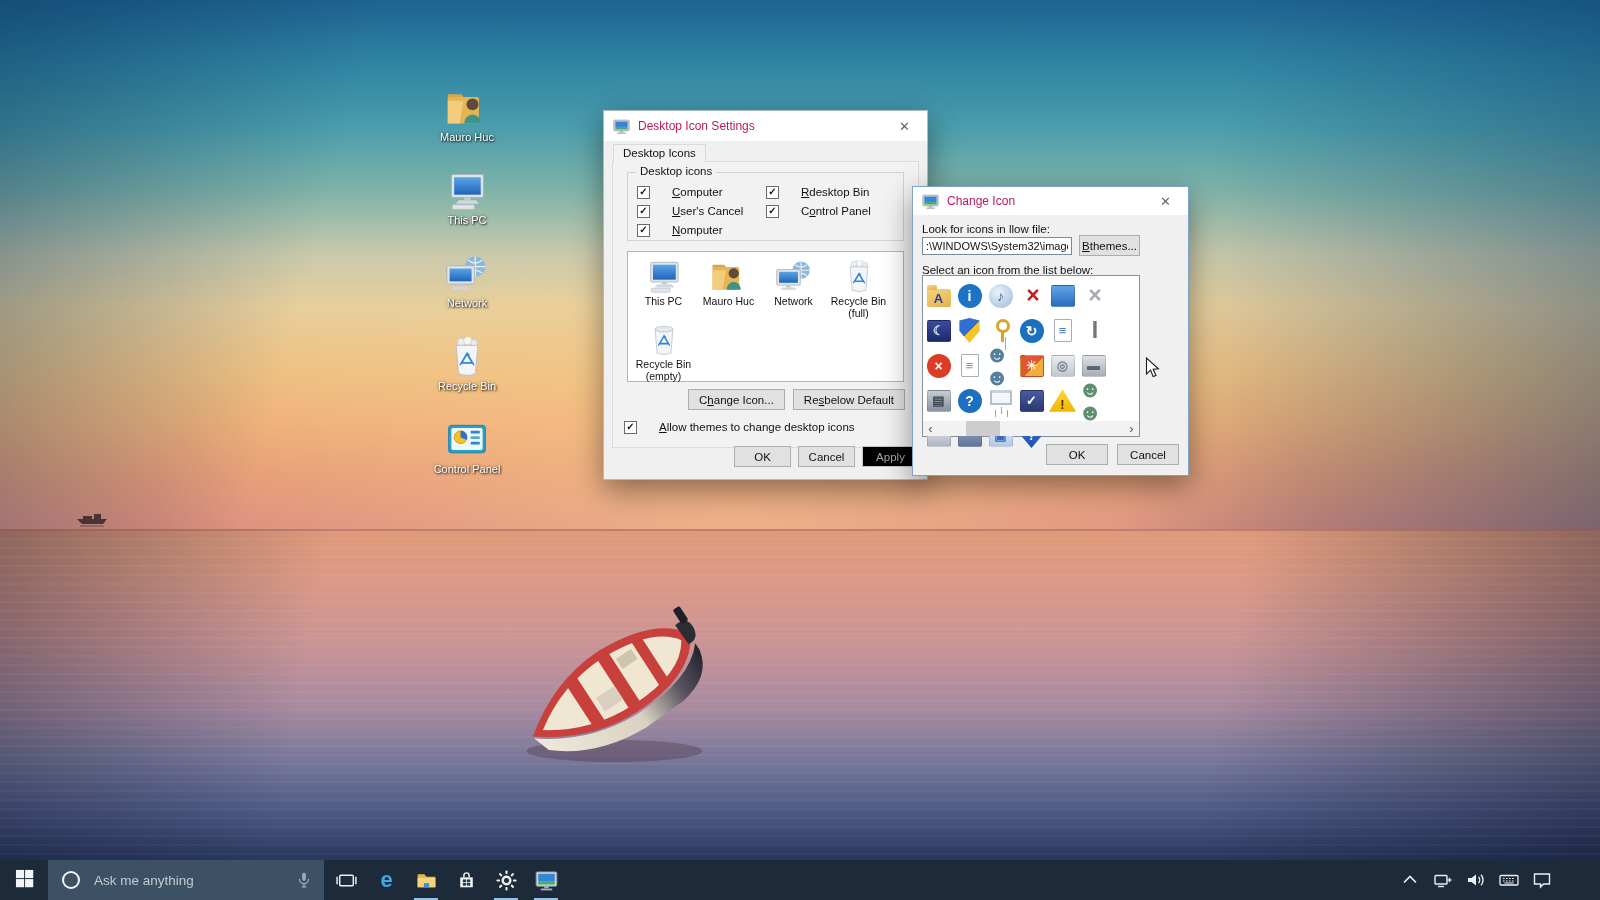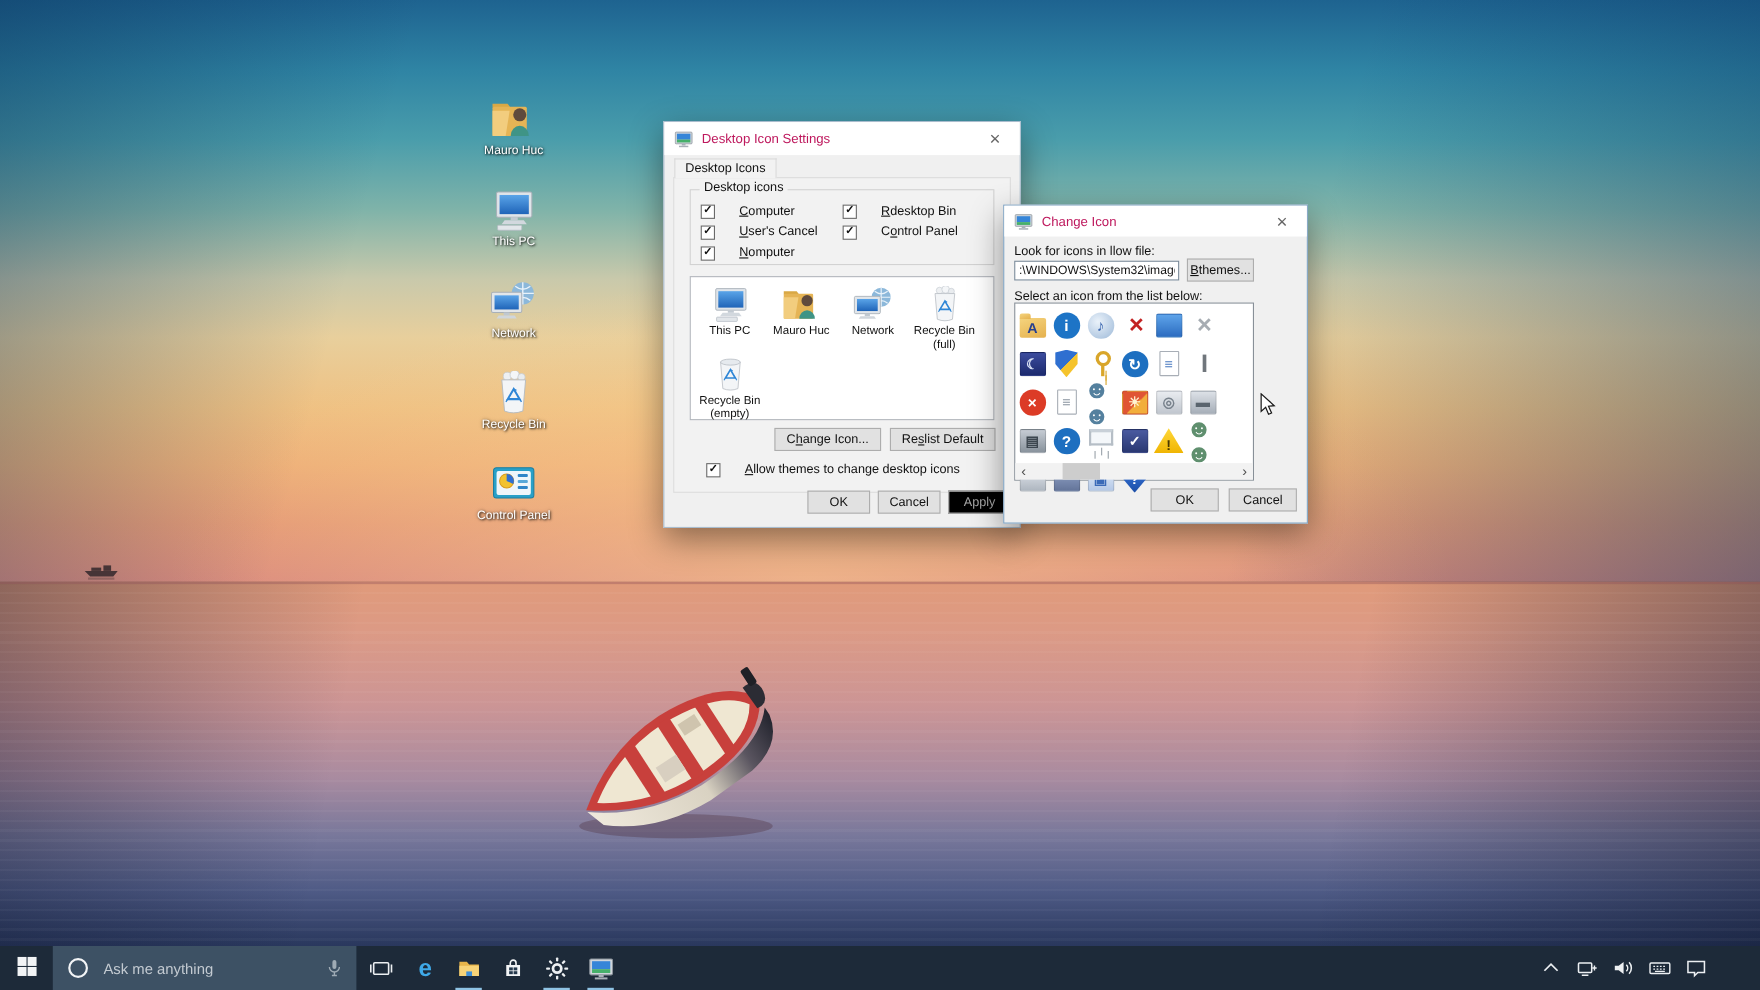--- a/index.html
+++ b/index.html
@@ -48,21 +48,21 @@
   .cb::after{content:"✓";}
   .mk{text-decoration:underline;text-underline-offset:1px;}
   .iconlist{position:absolute;left:14px;top:89px;width:277px;height:131px;background:#fff;border:1px solid #b2b6bc;
             display:flex;flex-wrap:wrap;align-content:flex-start;padding:6px 3px;}
   .list-item{width:65px;display:flex;flex-direction:column;align-items:center;margin:2px 0;cursor:default;}
   .licon svg{width:38px;height:33px;display:block;}
   .llabel{font-size:10.5px;text-align:center;line-height:1.15;margin-top:2px;}
   .midbtns{position:absolute;right:13px;top:227px;display:flex;gap:8px;}
   .btn{height:21px;display:inline-flex;align-items:center;justify-content:center;background:#e1e1e1;
        border:1px solid #adadad;font-size:11.5px;padding:0 10px;font-family:inherit;color:#111;cursor:default;}
-  .allow{position:absolute;left:29px;top:258px;}
+  .allow{position:absolute;left:11px;top:258px;}
   .botbtns{position:absolute;right:8px;bottom:12px;display:flex;gap:7px;}
   .botbtns .btn{width:57px;padding:0;}
   .btn.disabled{color:#a6a6a6;border-color:#c6c6c6;background:#000000;}
   
   .flabel{position:absolute;left:9px;top:36px;}
   .txt{position:absolute;left:9px;top:50px;width:150px;height:18px;border:1px solid #7a8a99;font-size:11px;
        padding:0 3px;font-family:inherit;background:#fff;color:#111;}
   .browse{position:absolute;left:166px;top:48px;width:61px;}
   .slabel{position:absolute;left:9px;top:77px;}
   .gridbox{position:absolute;left:9px;top:88px;width:218px;height:162px;background:#fff;border:1px solid #889098;}
@@ -424,21 +424,21 @@
         </div>
       <div class="midbtns">
         <button class="btn">
             <span>C</span>
             <span class="mk">h</span>
             <span>ange Icon...</span>
           </button>
         <button class="btn">
             <span>Re</span>
             <span class="mk">s</span>
-            <span>list Default</span>
+            <span>below Default</span>
           </button>
       </div>
       <label class="cbrow allow">
         <span class="cb"></span>
         <span><span></span><span class="mk">A</span><span>llow themes to change desktop icons</span></span>
       </label>
     </div>
     <div class="botbtns">
       <button class="btn">OK</button>
       <button class="btn">Cancel</button>

